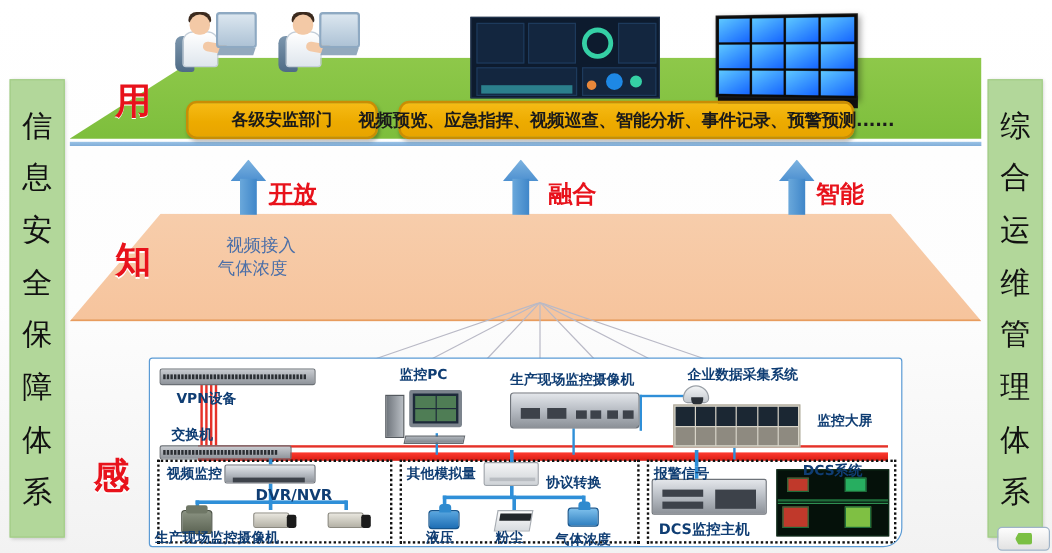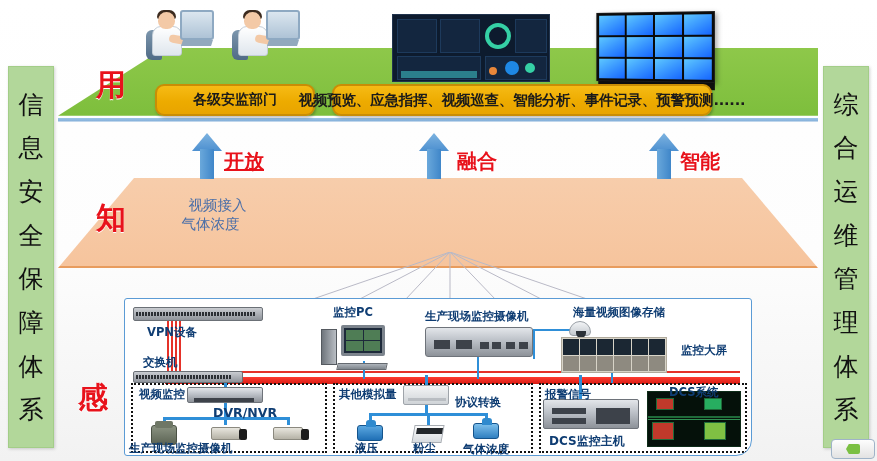--- a/index.html
+++ b/index.html
@@ -493,21 +493,21 @@
       <div class="slot" style="left:30px; top:12px; width:16px; height:9px;"></div>
       <div class="slot" style="left:54px; top:14px; width:9px;  height:7px;"></div>
       <div class="slot" style="left:66px; top:14px; width:9px;  height:7px;"></div>
       <div class="slot" style="left:80px; top:14px; width:9px;  height:7px;"></div>
       <div class="slot" style="left:93px; top:14px; width:9px;  height:7px;"></div>
     </div>
     <div class="dev-label" style="left:300px; top:10px;">生产现场监控摄像机</div>
     <div class="bluewire" style="left:352px; top:58px; width:2px; height:22px;"></div>
 
     <div class="camera-dome" style="left:444px; top:22px;"></div>
-    <div class="dev-label" style="left:448px; top:6px;">海量视频图像存储</div>
+    <div class="dev-label" style="left:448px; top:6px;">企业数据采集系统</div>
     <div class="bluewire" style="left:408px; top:30px; width:38px; height:2px;"></div>
     <div class="bluewire" style="left:408px; top:30px; width:2px; height:30px;"></div>
 
     <div class="vwall" style="left:436px; top:38px; width:106px; height:36px; grid-template-columns:repeat(6,1fr); grid-template-rows:repeat(2,1fr); background:#d8d4c8; border-color:#b0aa9c;">
       <i style="background:#1b2733"></i>
         <i style="background:#1b2733"></i>
         <i style="background:#1b2733"></i>
         <i style="background:#1b2733"></i>
         <i style="background:#1b2733"></i>
         <i style="background:#1b2733"></i>

